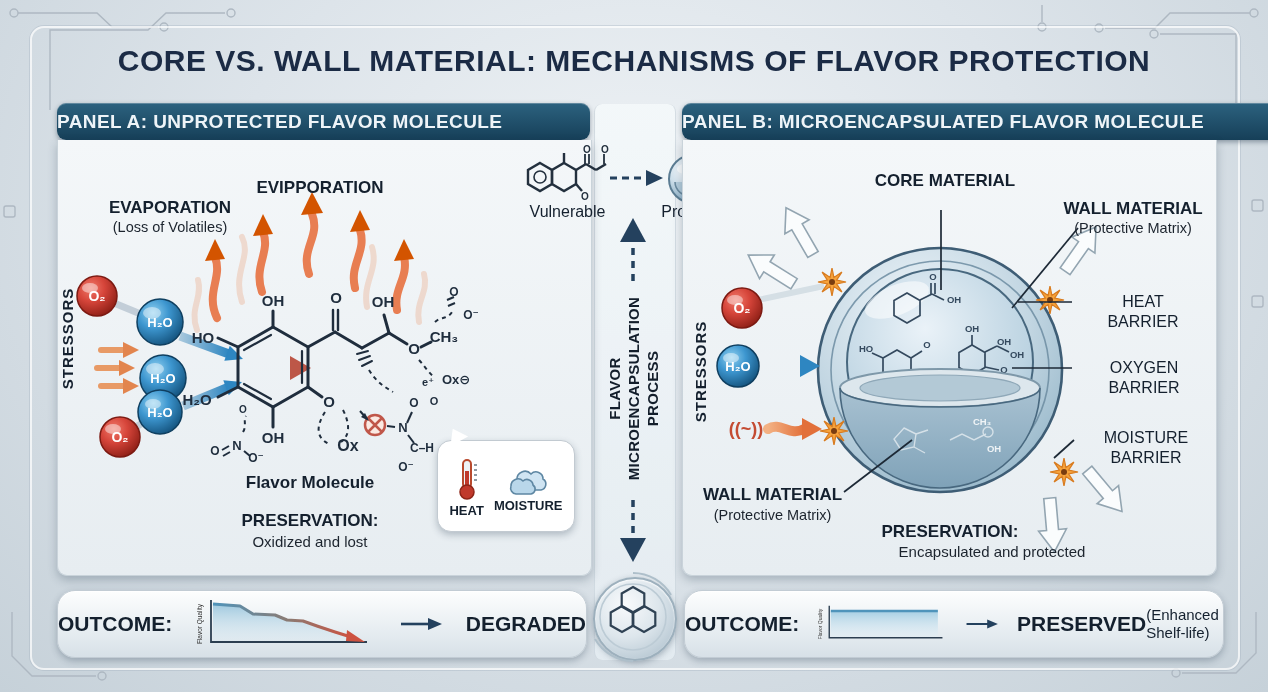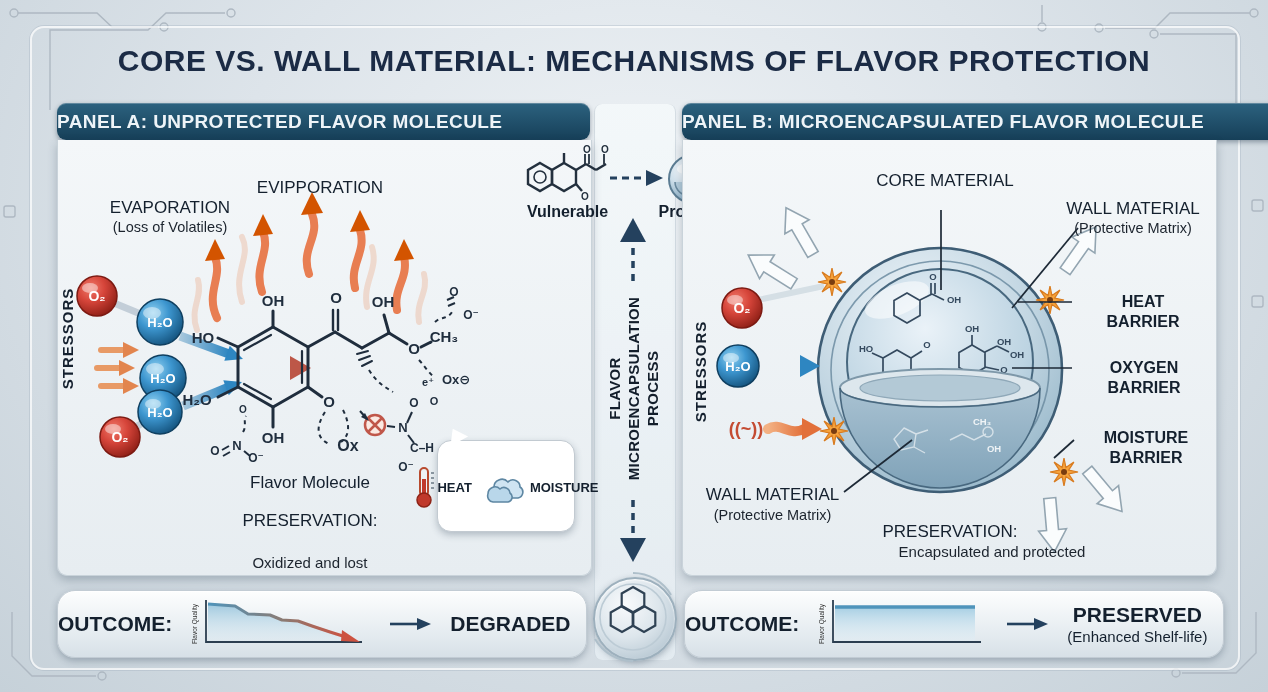--- a/index.html
+++ b/index.html
@@ -18,38 +18,38 @@
     height:37px;line-height:37px;border-radius:9px;text-align:left;
     background:linear-gradient(#2c627f,#163f58);
     color:#eef4f8;font-size:19px;font-weight:bold;letter-spacing:.4px;
     box-shadow:0 2px 5px rgba(20,40,60,.4), inset 0 1px 0 rgba(255,255,255,.25);
   }
   .panel-body{
     background:linear-gradient(#f4f7f9,#e7edf1);
     border:1px solid #c9d3da;border-top:none;border-radius:0 0 10px 10px;
     box-shadow:0 4px 10px rgba(40,60,80,.28);
   }
-  .lbl17{font-size:17px;font-weight:normal;line-height:21px}
-  .lbl16{font-size:16px;font-weight:bold;line-height:20px}
+  .lbl17{font-size:17px;font-weight:bold;line-height:21px}
+  .lbl16{font-size:16px;font-weight:normal;line-height:20px}
   .sub{font-size:14.5px;line-height:18px;color:#1c242e}
   .rot{transform:rotate(-90deg)}
   .stressors{font-size:15px;font-weight:bold;letter-spacing:1px}
   .callout{
     background:#fff;border:1px solid #c2cad1;border-radius:14px;
     box-shadow:0 3px 7px rgba(50,70,90,.3);display:flex;gap:10px;
     align-items:center;justify-content:center;padding:6px 8px 4px;
   }
-  .callout .col{display:flex;flex-direction:row;align-items:center;gap:2px}
+  .callout .col{display:flex;flex-direction:column;align-items:center;gap:2px}
   .callout .cap{font-size:13px;font-weight:bold}
   .tail{position:absolute;width:0;height:0;border-style:solid}
   .outcome-bar{
     background:linear-gradient(#fdfefe,#e3eaef 70%,#d7e0e7);
     border:1px solid #c2ccd4;border-radius:18px;
     box-shadow:0 3px 7px rgba(40,60,80,.3), inset 0 1px 0 #fff;
-    display:flex;align-items:center;justify-content:flex-start;gap:18px;
+    display:flex;align-items:center;justify-content:space-between;gap:18px;
   }
   .outcome-label{font-size:21px;font-weight:bold}
   .result{font-size:21px;font-weight:bold;white-space:nowrap}
   .result-sub{font-size:15px;font-weight:normal}
   .proc-text{font-size:15px;font-weight:bold;line-height:19px;color:#131e2b;letter-spacing:.3px;text-align:center;white-space:nowrap}
   .badge{
     border-radius:50%;
     background:radial-gradient(circle at 38% 32%, #f8fafc, #dde6ec 45%, #b9c9d4 80%, #a5b8c5);
     border:2px solid #9db0bd;box-shadow:0 2px 6px rgba(40,60,80,.35), inset 0 1px 2px #fff;
   }
@@ -256,21 +256,21 @@
       <text x="349" y="331" font-size="12">O⁻</text>
     </g>
   </svg>
 
   <div class="abs ctr lbl17" style="left:95px;top:197px;width:150px">EVAPORATION</div>
   <div class="abs ctr sub" style="left:85px;top:218px;width:170px">(Loss of Volatiles)</div>
   <div class="abs ctr lbl17" style="left:245px;top:177px;width:150px">EVIPPORATION</div>
   <div class="abs ctr rot stressors" style="left:7px;top:330px;width:120px">STRESSORS</div>
   <div class="abs ctr lbl17" style="left:230px;top:472px;width:160px">Flavor Molecule</div>
   <div class="abs ctr lbl17" style="left:225px;top:510px;width:170px">PRESERVATION:</div>
-  <div class="abs ctr sub" style="left:225px;top:554px;width:170px;font-size:15px">Oxidized and lost</div>
+  <div class="abs ctr sub" style="left:225px;top:533px;width:170px;font-size:15px">Oxidized and lost</div>
 
   <div class="abs callout" style="left:437px;top:440px;width:120px;height:80px">
     <div class="tail" style="left:8px;top:-13px;border-width:0 10px 14px 10px;border-color:transparent transparent #fff transparent;transform:rotate(-28deg)"></div>
     <div class="col">
       <svg width="22" height="44" viewBox="0 0 22 44">
         <rect x="7" y="3" width="8" height="28" rx="4" fill="#eef3f6" stroke="#b84a2e" stroke-width="2"></rect>
         <rect x="9" y="14" width="4" height="18" fill="#c0392b"></rect>
         <circle cx="11" cy="35" r="7" fill="#c0392b" stroke="#8e2417" stroke-width="1.5"></circle>
         <path d="M18,8 h3 M18,13 h3 M18,18 h3 M18,23 h3" stroke="#6b7a85" stroke-width="1.5"></path>
       </svg>
@@ -531,19 +531,19 @@
       </defs>
       <text x="7" y="28" transform="rotate(-90 7 28)" text-anchor="middle" font-size="6.5" fill="#333">Flavor Quality</text>
       <rect x="18" y="12" width="140" height="34" fill="url(#fadeB)"></rect>
       <path d="M16,4 V46 H164" fill="none" stroke="#2c3e50" stroke-width="1.8"></path>
       <line x1="18" y1="11" x2="158" y2="11" stroke="#4f94bb" stroke-width="3.5"></line>
     </svg>
     <svg width="44" height="16" viewBox="0 0 44 16">
       <line x1="2" y1="8" x2="31" y2="8" stroke="#24415e" stroke-width="2.6"></line>
       <polygon points="43,8 29,2 29,14" fill="#24415e"></polygon>
     </svg>
-    <span style="display:flex;flex-direction:column;align-items:center;line-height:1.2">
+    <span style="display:flex;flex-direction:row;align-items:center;line-height:1.2">
       <span class="result">PRESERVED</span>
       <span class="result-sub">(Enhanced Shelf-life)</span>
     </span>
   </div>
 
 </div>
 
 </body></html>

